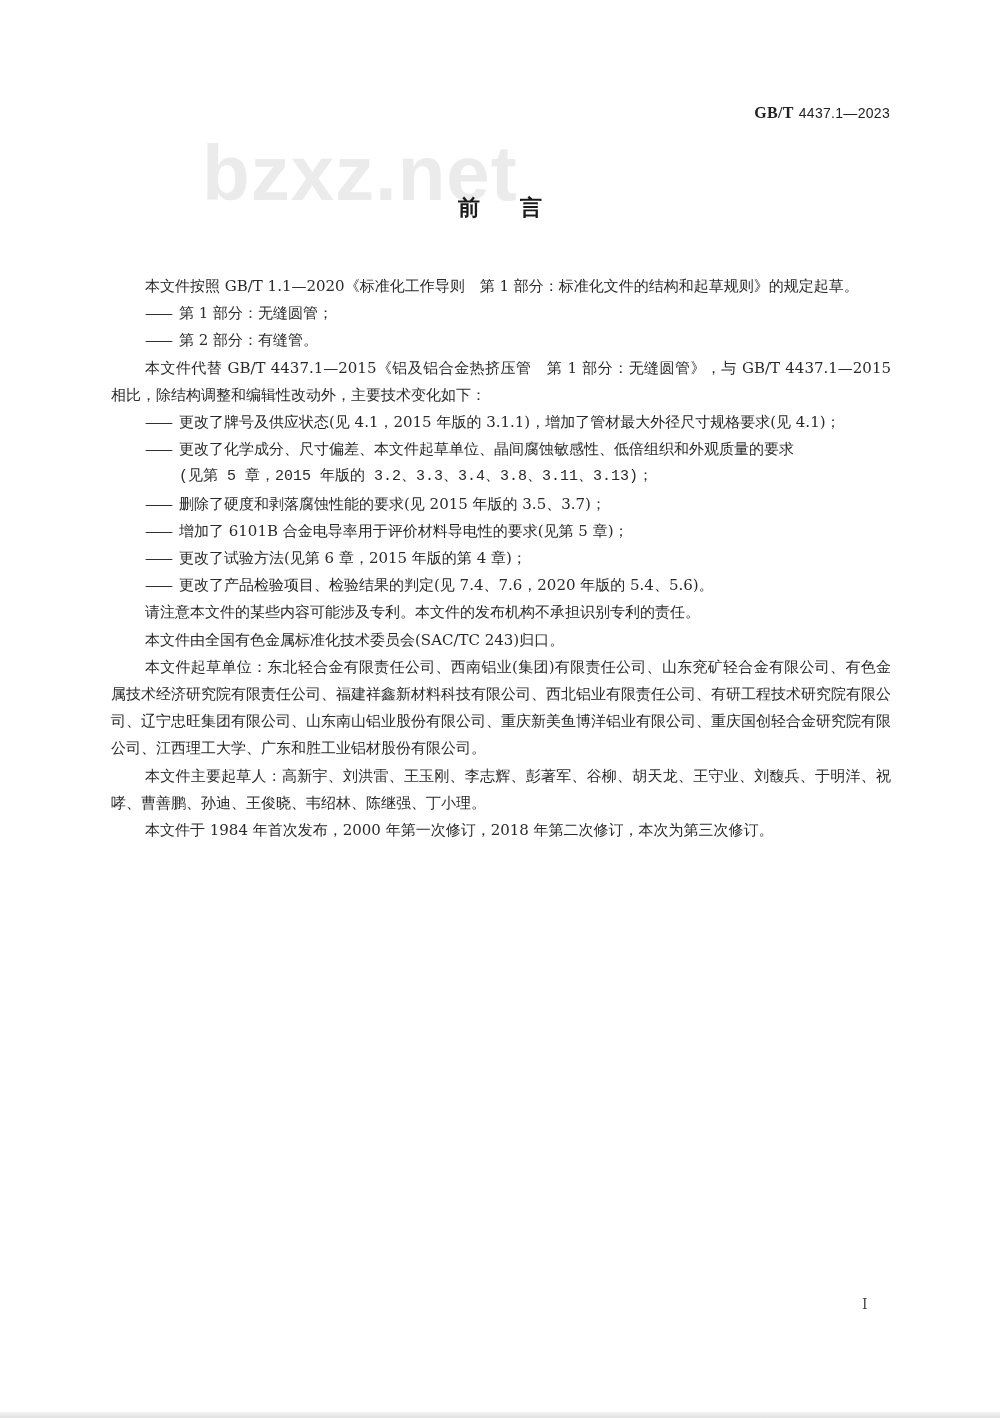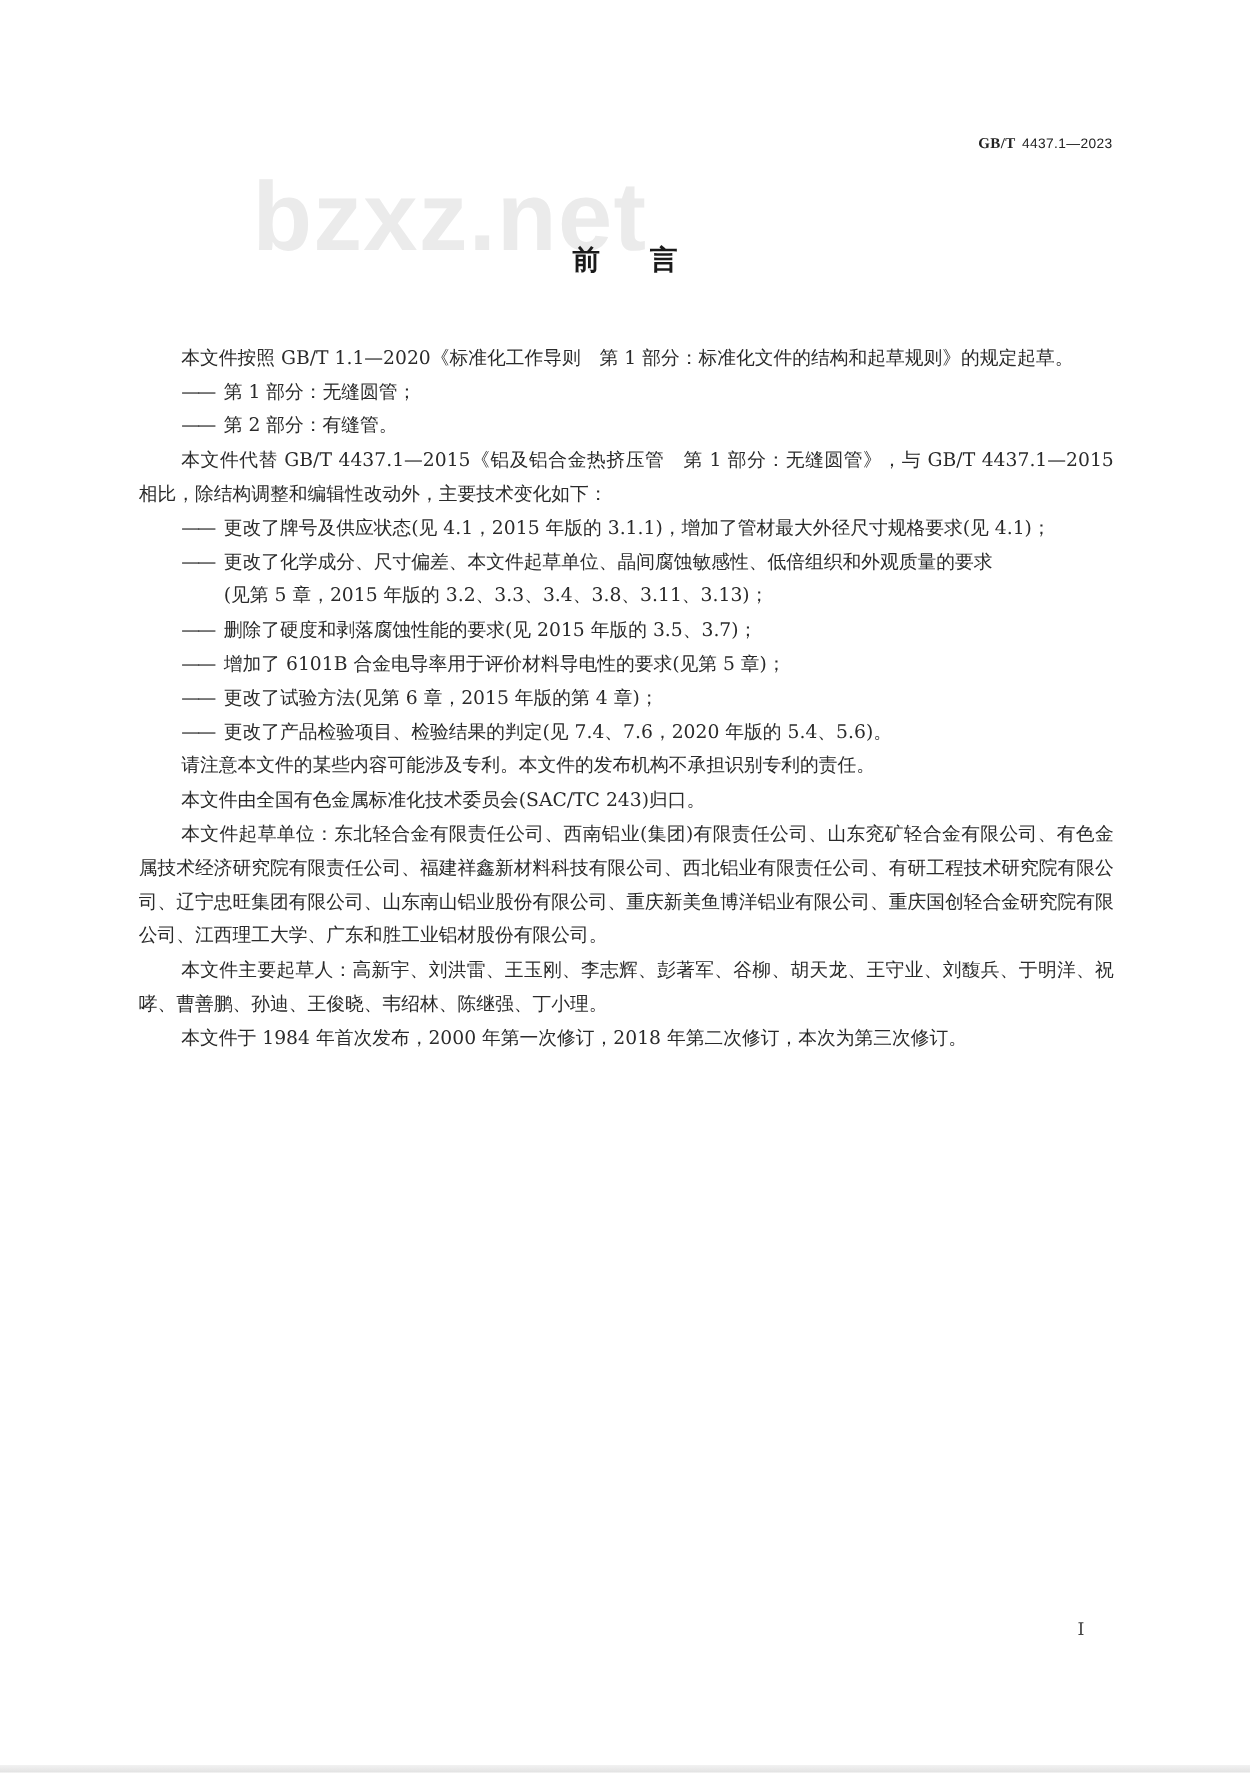--- a/index.html
+++ b/index.html
@@ -33,25 +33,25 @@
     position: absolute;
     right: 110px;
     top: 104px;
     font-size: 15px;
     letter-spacing: 0.3px;
     color: #222;
   }
   .std-number .prefix {
     font-family: "Liberation Serif", "DejaVu Serif", serif;
     font-weight: bold;
-    font-size: 12px;
+    font-size: 16px;
   }
   .std-number .num {
     font-family: "Liberation Sans", "DejaVu Sans", sans-serif;
-    font-size: 11px;
+    font-size: 14px;
   }
   .watermark {
     position: absolute;
     left: 202px;
     top: 128px;
     font-family: "Liberation Sans", "DejaVu Sans", sans-serif;
     font-weight: bold;
     font-size: 78px;
     color: #ebebeb;
     letter-spacing: 1px;
@@ -94,20 +94,21 @@
     position: relative;
   }
   .dash-item .dash {
     display: inline-block;
     width: 34px;
     letter-spacing: -2px;
   }
   .dash-item .cont {
     display: block;
     padding-left: 34px;
+    font-family: Liberation Mono, monospace;
   }
   .page-num {
     position: absolute;
     left: 862px;
     top: 1296px;
     font-size: 14px;
     color: #444;
   }
 </style>
 </head>

